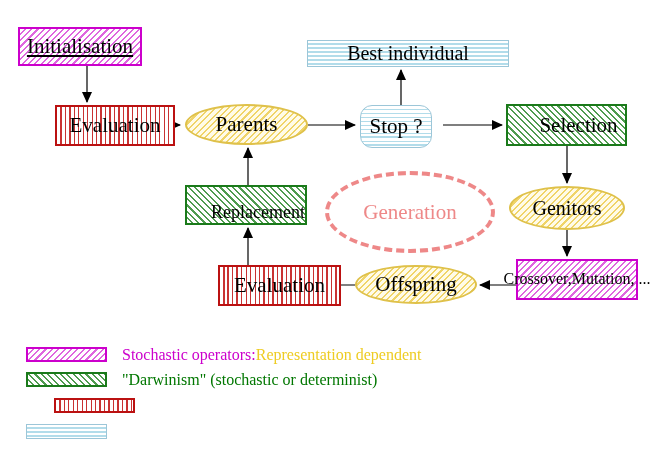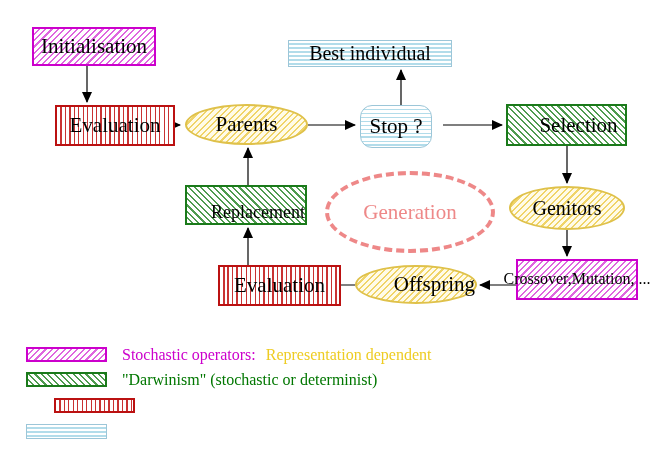--- a/index.html
+++ b/index.html
@@ -43,29 +43,29 @@
     border: 1px solid var(--cyan-border, #9cc6d8);
     background: repeating-linear-gradient(180deg, #fff 0 2.5px, var(--cyan-line, #b2dcea) 2.5px 4px);
   }
   .yellow-ellipse {
     border: 2px solid var(--yellow-border, #dfc14a);
     border-radius: 50%;
     background: repeating-linear-gradient(135deg, var(--yellow-bg, #fffbe8) 0 3px, var(--yellow-line, #f0d468) 3px 4.5px);
   }
 
   
-  #init        { left: 32px;  top: 27px;  width: 124px; height: 39px; font-size: 21px; }
+  #init        { left: 18px;  top: 27px;  width: 124px; height: 39px; font-size: 21px; text-decoration: underline; }
   #eval-top    { left: 27px;  top: 105px; width: 120px; height: 41px; font-size: 21px; }
   #parents     { left: 185px; top: 104px; width: 123px; height: 41px; font-size: 21px; }
-  #best        { left: 288px; top: 40px;  width: 164px; height: 27px; font-size: 20px; }
+  #best        { left: 307px; top: 40px;  width: 202px; height: 27px; font-size: 20px; }
   #stop        { left: 360px; top: 105px; width: 72px;  height: 43px; font-size: 21px; border-radius: 12px; }
   #selection   { left: 506px; top: 104px; width: 121px; height: 42px; font-size: 21px; }
   #genitors    { left: 509px; top: 186px; width: 116px; height: 44px; font-size: 20px; }
   #crossover   { left: 516px; top: 259px; width: 122px; height: 41px; font-size: 16px; flex-direction: row; line-height: 1.15; }
-  #offspring   { left: 355px; top: 265px; width: 122px; height: 39px; font-size: 21px; justify-content: flex-end; }
+  #offspring   { left: 355px; top: 265px; width: 122px; height: 39px; font-size: 21px; }
   #eval-bottom { left: 190px; top: 265px; width: 123px; height: 41px; font-size: 21px; }
   #replacement { left: 185px; top: 185px; width: 122px; height: 40px; font-size: 18px; align-items: flex-end; }
   #generation  {
     left: 325px; top: 171px; width: 170px; height: 82px;
     border: 4px dashed var(--salmon, #ee8888);
     border-radius: 50%;
     color: var(--salmon, #ee8888);
     font-size: 21px;
   }
 
@@ -81,21 +81,21 @@
     height: 20px;
     line-height: 20px;
     font-size: 16px;
     white-space: nowrap;
   }
   #ll-0 { top: 345px; }
   #ll-1 { top: 370px; }
   #ll-2 { top: 396px; }
   #ll-3 { top: 422px; }
   .magenta-text { color: var(--magenta-text, #cc00cc); }
-  .yellow-text  { color: var(--yellow-text, #eecc22); margin-left: 10px; }
+  .yellow-text  { color: var(--yellow-text, #eecc22); }
   .green-text   { color: var(--green-text, #007700); }
   .red-text     { color: var(--red-text, #cc0000); }
   .cyan-text    { color: var(--cyan-text, #9fd0e8); }
 </style>
 </head>
 <body>
 
 <div class="stage">
 
   <svg class="arrows" width="662" height="471">

